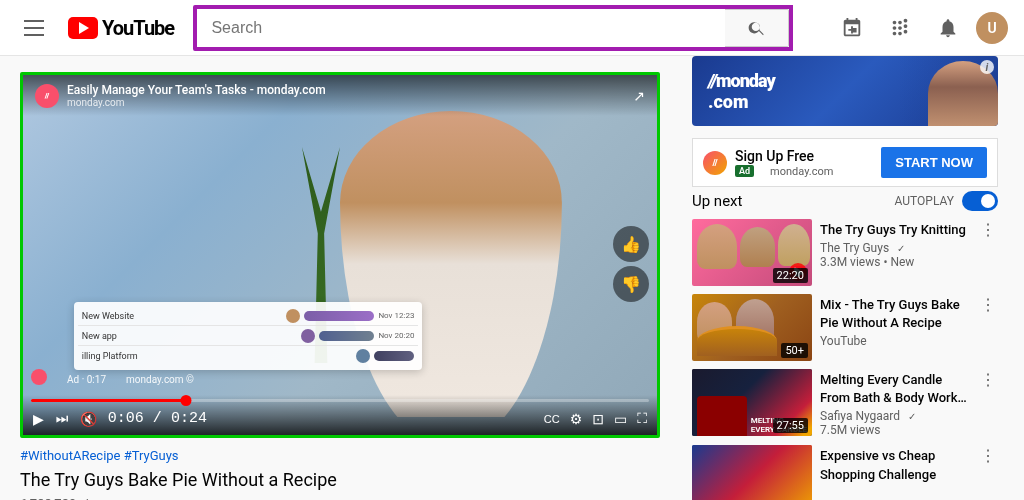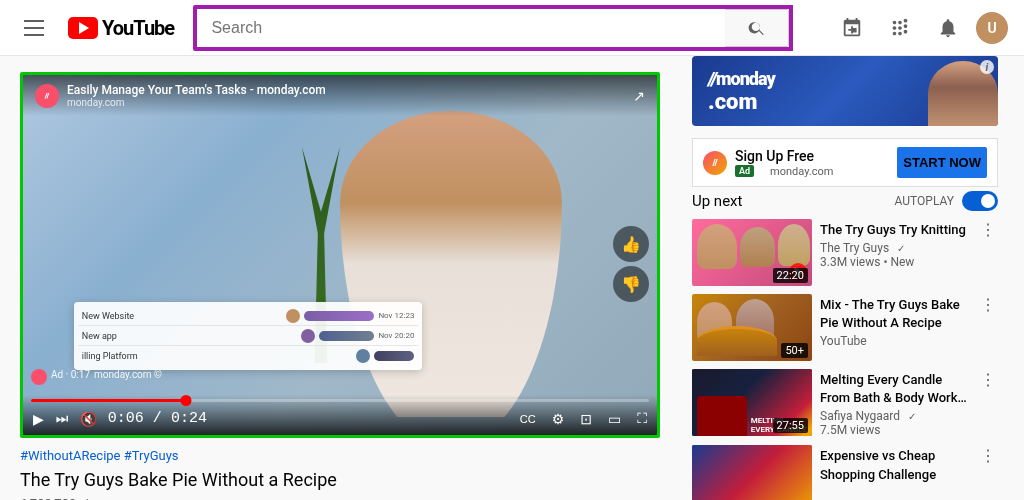--- a/index.html
+++ b/index.html
@@ -92,38 +92,38 @@
     .like-dislike-overlay {
       position: absolute; right: 8px; top: 42%; display: flex; flex-direction: column; gap: 4px; align-items: center;
     }
     .like-btn, .dislike-btn {
       background: rgba(0,0,0,0.5); color: white; border: none; border-radius: 50%; width: 36px; height: 36px; cursor: pointer; font-size: 16px; display: flex; align-items: center; justify-content: center;
     }
 
     
     .ad-badge {
       position: absolute; bottom: 50px; left: 8px;
-      display: flex; align-items: flex-start; gap: 4px; color: rgba(255,255,255,0.9); font-size: 10px;
+      display: flex; align-items: flex-end; gap: 20px; color: rgba(255,255,255,0.9); font-size: 10px;
     }
     .ad-logo-tiny { width: 16px; height: 16px; border-radius: 50%; background: #f94f6b; }
 
     
     .video-controls {
       position: absolute; bottom: 0; left: 0; right: 0;
       background: linear-gradient(0deg, rgba(0,0,0,0.8) 0%, transparent 100%);
       padding: 4px 8px 6px;
     }
     .progress-bar-track { width: 100%; height: 3px; background: rgba(255,255,255,0.3); border-radius: 2px; margin-bottom: 6px; cursor: pointer; position: relative; }
     .progress-bar-fill { width: 25%; height: 100%; background: #f00; border-radius: 2px; }
     .progress-dot { position: absolute; right: 75%; top: -4px; width: 11px; height: 11px; background: #f00; border-radius: 50%; transform: translateX(50%); }
     .controls-row { display: flex; align-items: center; gap: 8px; }
     .ctrl-btn { color: white; background: none; border: none; cursor: pointer; font-size: 14px; padding: 2px; display: flex; align-items: center; }
     .time-display { color: white; font-size: 15px; font-family: Liberation Mono, monospace; }
     .ctrl-spacer { flex: 1; }
-    .ctrl-right { display: flex; gap: 12px; align-items: center; }
+    .ctrl-right { display: flex; gap: 6px; align-items: center; }
 
     
     .video-tags { color: #065fd4; font-size: 13px; margin-top: 10px; }
     .video-main-title { font-size: 18px; font-weight: 400; margin: 6px 0; color: #030303; }
     .video-views { font-size: 13px; color: #606060; }
 
     
     .sidebar { width: 330px; padding: 0 12px; overflow-y: auto; background: #f9f9f9; }
 
     
@@ -134,21 +134,21 @@
     .ad-banner-inner { display: flex; align-items: center; height: 100%; padding: 0 16px; gap: 12px; }
     .ad-person { position: absolute; right: 0; top: 0; bottom: 0; width: 100px; background: linear-gradient(90deg, transparent, rgba(26,58,143,0.3)); display: flex; align-items: flex-end; justify-content: flex-end; overflow: hidden; }
     .person-shape { width: 70px; height: 65px; background: linear-gradient(180deg, #d4a080 0%, #8b6050 40%, #c09070 100%); border-radius: 50% 50% 0 0; }
     .ad-info-row { display: flex; align-items: center; gap: 8px; background: white; padding: 8px 10px; border: 1px solid #ddd; margin-bottom: 2px; }
     .monday-logo-ad { width: 24px; height: 24px; border-radius: 50%; background: linear-gradient(135deg, #f94f6b, #f0a500); display: flex; align-items: center; justify-content: center; font-size: 9px; font-weight: 900; color: white; }
     .ad-info-text { flex: 1; }
     .ad-info-title { font-size: 14px; font-weight: 500; color: #030303; }
     .ad-badge-row { display: flex; align-items: center; gap: 16px; margin-top: 1px; }
     .ad-badge-label { background: #186f2e; color: white; font-size: 9px; padding: 1px 4px; border-radius: 2px; font-weight: 600; }
     .ad-source { font-size: 11px; color: #606060; }
-    .start-now-btn { background: #1a73e8; color: #000000; border: none; padding: 8px 6px; font-size: 13px; font-weight: 600; border-radius: 2px; cursor: pointer; white-space: nowrap; }
+    .start-now-btn { background: #1a73e8; color: #ffffff; border: none; padding: 8px 14px; font-size: 13px; font-weight: 600; border-radius: 2px; cursor: pointer; white-space: nowrap; }
 
     
     .up-next-header { display: flex; align-items: center; justify-content: space-between; margin-bottom: 8px; margin-top: 4px; }
     .up-next-label { font-size: 15px; font-weight: 400; color: #030303; }
     .autoplay-row { display: flex; align-items: center; gap: 8px; }
     .autoplay-text { font-size: 12px; color: #606060; }
     .toggle { width: 36px; height: 20px; background: #065fd4; border-radius: 10px; position: relative; cursor: pointer; }
     .toggle-knob { position: absolute; right: 3px; top: 3px; width: 14px; height: 14px; background: white; border-radius: 50%; }
 
     
@@ -308,21 +308,21 @@
   <div class="sidebar">
 
     <div style="position:relative;">
       <div class="ad-banner">
         <div class="ad-banner-inner">
           <div style="display:flex;flex-direction:column;">
             <div style="display:flex;align-items:baseline;gap:0;">
               <span style="color:white;font-size:18px;font-weight:900;font-style:italic;letter-spacing:-1px;">//</span>
               <span style="color:white;font-size:18px;font-weight:900;letter-spacing:-1px;"> monday</span>
             </div>
-            <span style="color:white;font-size:22px;font-weight:900;">.com</span>
+            <span style="color:white;font-size:18px;font-weight:900;">.com</span>
           </div>
           <div class="ad-person">
             <div class="person-shape"></div>
           </div>
         </div>
         <div class="info-icon">i</div>
       </div>
       <div class="ad-info-row">
         <div class="monday-logo-ad">//</div>
         <div class="ad-info-text">

